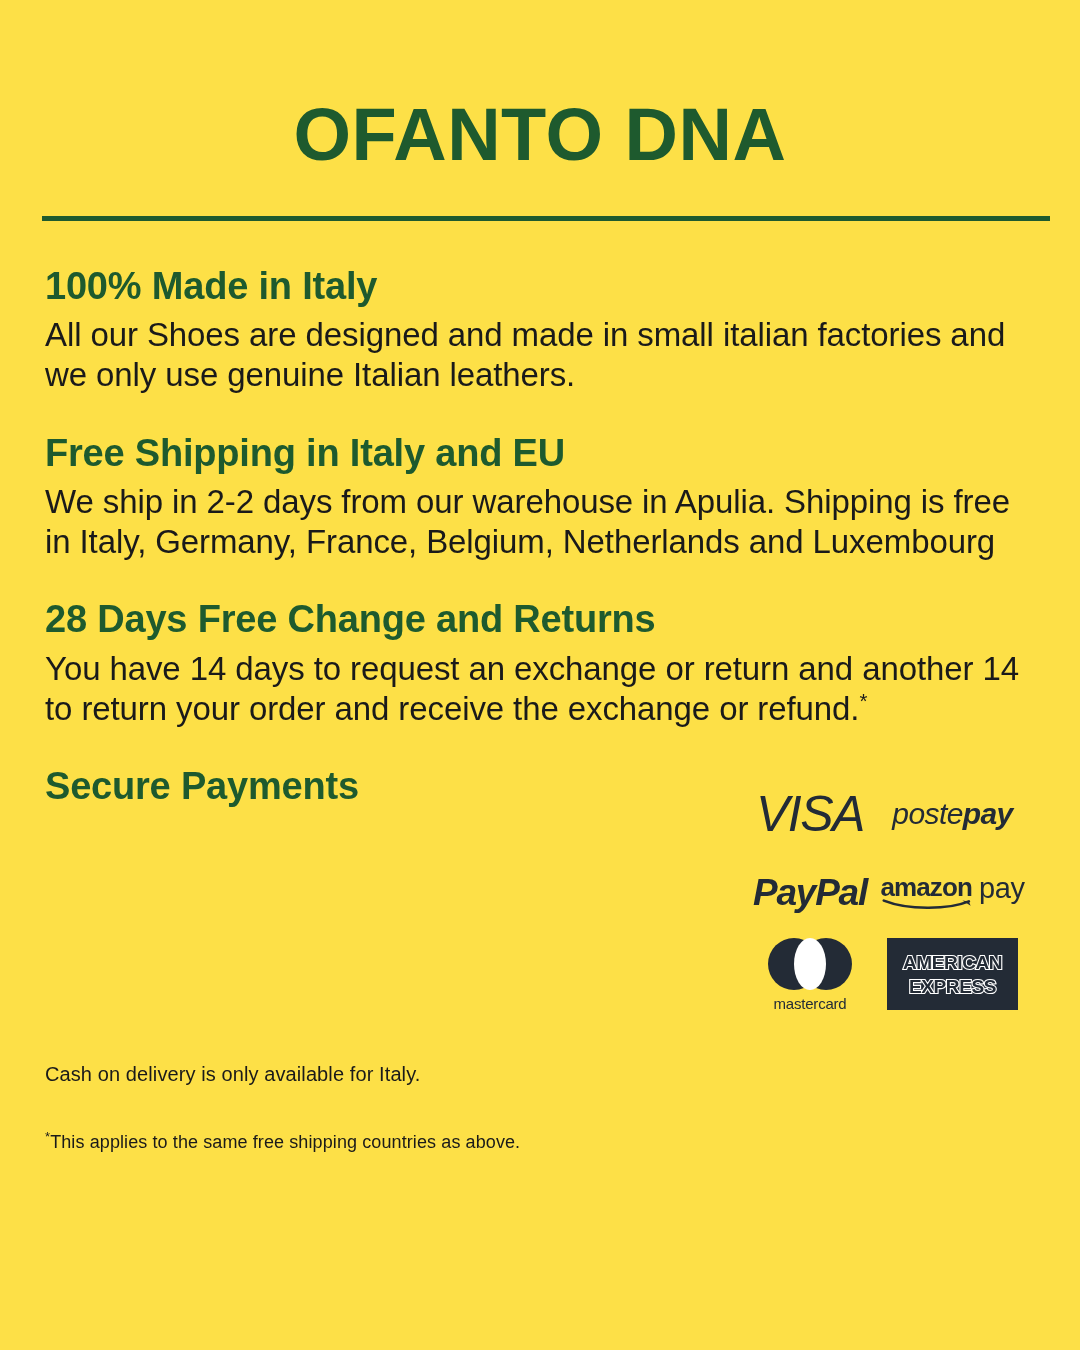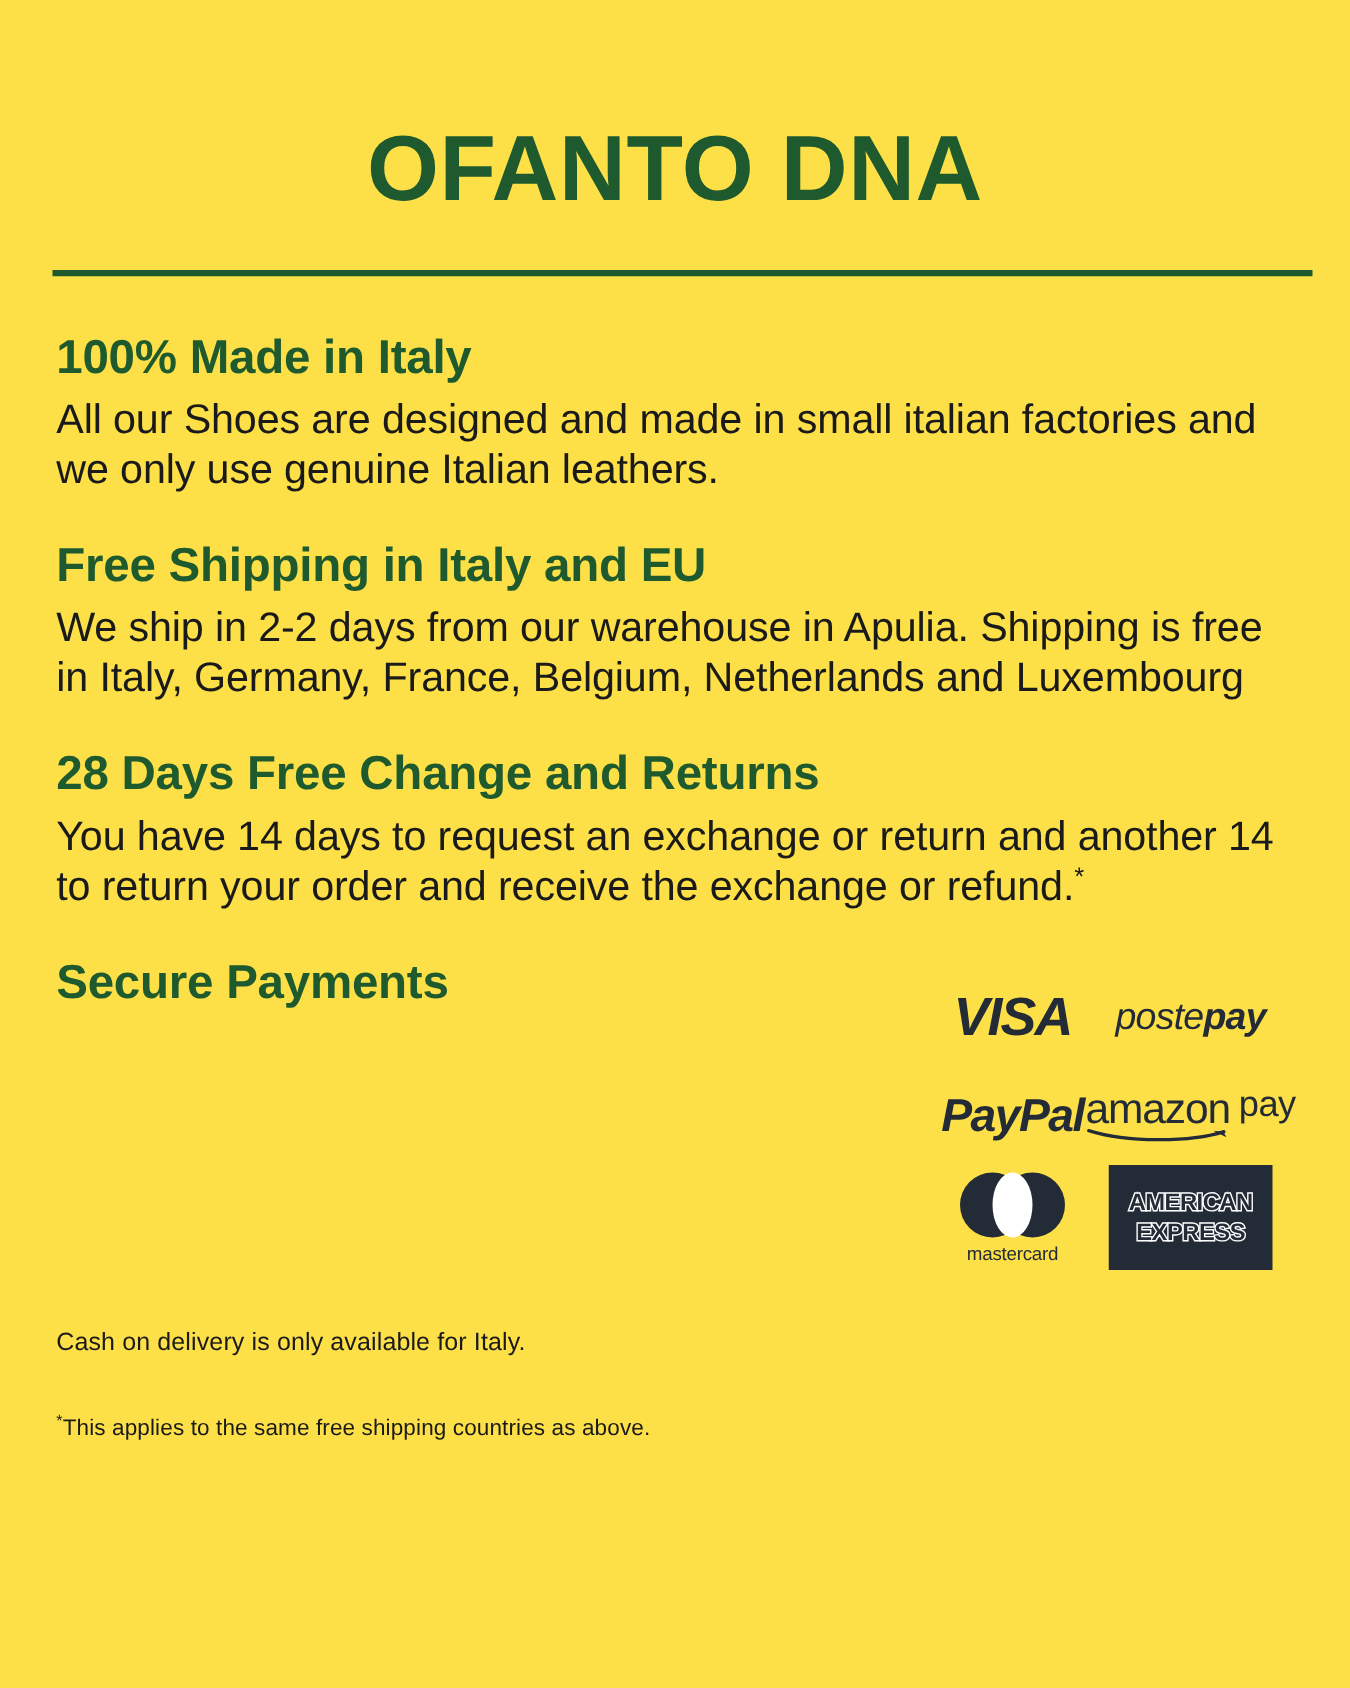--- a/index.html
+++ b/index.html
@@ -123,22 +123,22 @@
   }
   .logo {
     color: #232b36;
     display: flex;
     align-items: center;
     justify-content: center;
     line-height: 1;
   }
 
   .logo-visa {
-    font-size: 43px;
-    font-weight: 700;
+    font-size: 50px;
+    font-weight: 400;
     font-style: italic;
     letter-spacing: -1.5px;
   }
   .logo-postepay {
     font-size: 30px;
     font-style: italic;
     letter-spacing: -0.6px;
     white-space: nowrap;
   }
   .logo-postepay .poste { font-weight: 400; }
@@ -151,22 +151,22 @@
     letter-spacing: -1.2px;
   }
 
   .logo-amazonpay {
     display: flex;
     align-items: flex-start;
     white-space: nowrap;
   }
   .amz-word {
     position: relative;
-    font-size: 34px;
-    font-weight: 400;
+    font-size: 26px;
+    font-weight: 700;
     letter-spacing: -0.9px;
     padding-bottom: 10px;
   }
   .amz-swoosh {
     position: absolute;
     left: 1px;
     bottom: 0px;
     width: 100%;
     height: 12px;
     overflow: visible;
@@ -208,21 +208,21 @@
   }
   .mc-label {
     margin-top: 6px;
     font-size: 15px;
     letter-spacing: -0.2px;
     color: #232b36;
   }
 
   .logo-amex {
     width: 131px;
-    height: 84px;
+    height: 72px;
     background: #232b36;
     flex-direction: column;
     justify-content: center;
     align-items: center;
     gap: 5px;
   }
   .amex-line {
     font-size: 19px;
     font-weight: 700;
     letter-spacing: -0.4px;

